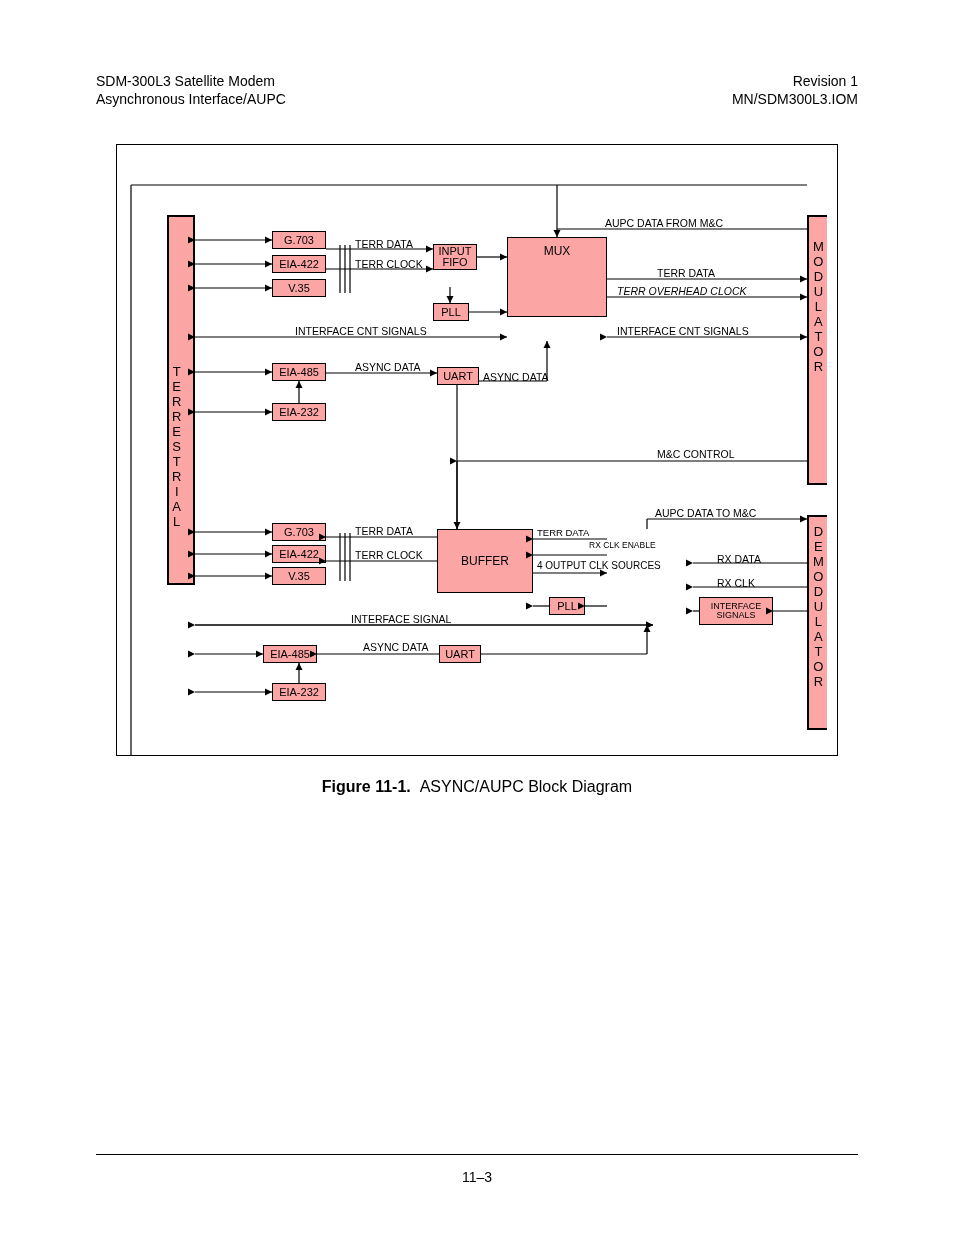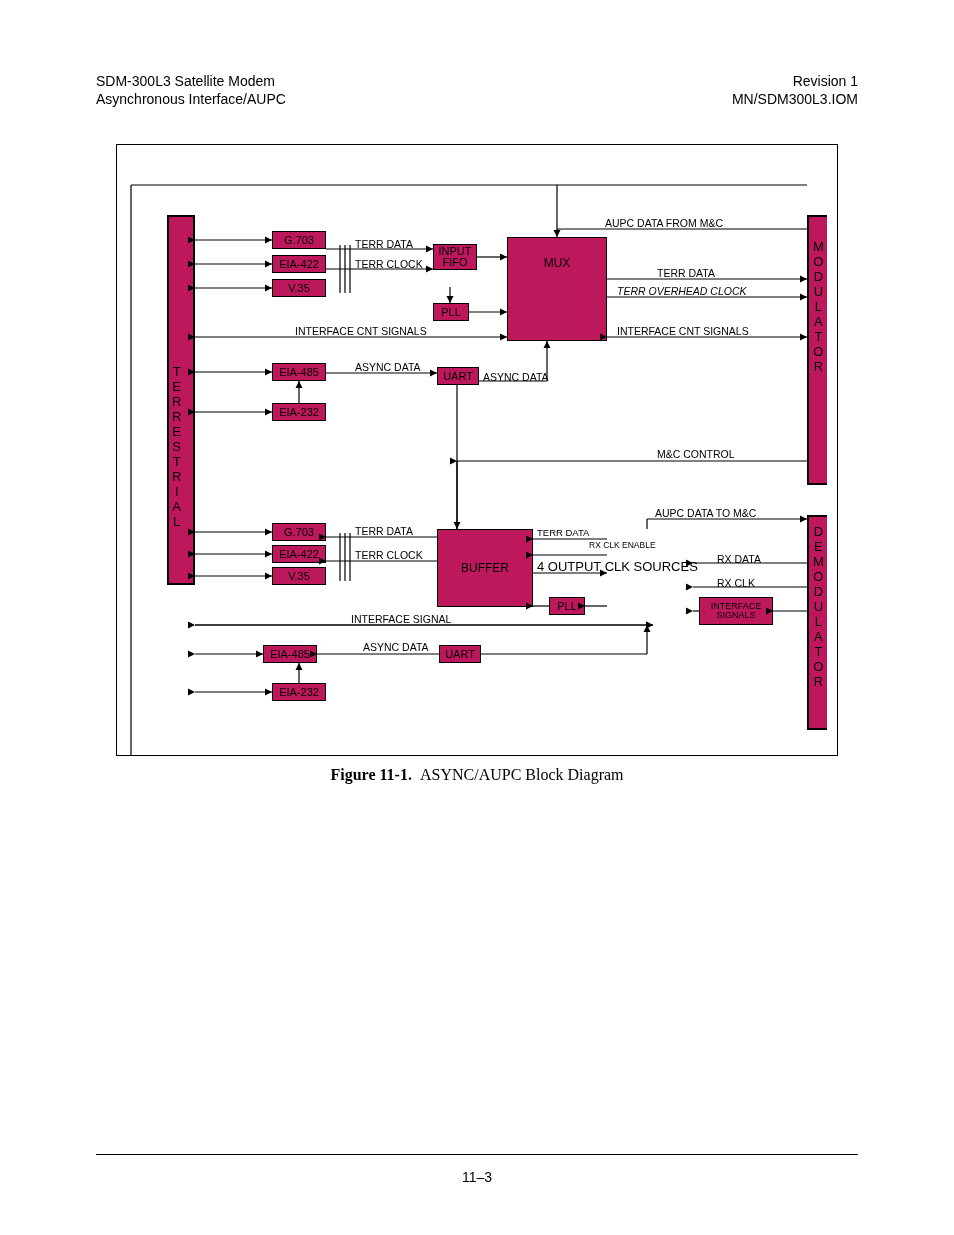--- a/index.html
+++ b/index.html
@@ -29,22 +29,22 @@
   .figure-frame {
     border: 1.5px solid #000;
     width: 720px;
     height: 610px;
     margin: 0 auto;
     position: relative;
     overflow: hidden;
   }
   .caption {
     text-align: center;
-    margin-top: 10px;
-    font-family: Liberation Serif, serif;
+    margin-top: 22px;
+    font-family: Liberation Sans, sans-serif;
     font-size: 16px;
   }
   .caption .fignum { font-weight: bold; }
   .footer {
     position: absolute;
     bottom: 50px;
     left: 0; right: 0;
     text-align: center;
     font-size: 14px;
   }
@@ -52,21 +52,21 @@
     position: absolute;
     bottom: 80px;
     left: 96px;
     right: 96px;
     border-top: 1px solid #000;
   }
   
   .blk {
     position: absolute;
     border: 1.5px solid #000;
-    background: #be185d;
+    background: #fca5a5;
     font-size: 11px;
     display: flex;
     align-items: center;
     justify-content: center;
     text-align: center;
     line-height: 1.05;
     box-sizing: border-box;
   }
   .lbl {
     position: absolute;
@@ -156,21 +156,21 @@
     <div class="blk" style="left:155px; top:258px; width:54px; height:18px;">
         <span>EIA-232</span>
       </div>
 
     <div class="blk" style="left:316px; top:99px;  width:44px; height:26px; font-size:11px;">
         <span>INPUT FIFO</span>
       </div>
     <div class="blk" style="left:316px; top:158px; width:36px; height:18px;">
         <span>PLL</span>
       </div>
-    <div class="blk" style="left:390px; top:92px;  width:100px; height:104px; font-size:12px;">
+    <div class="blk" style="left:390px; top:92px;  width:100px; height:80px; font-size:12px;">
         <span style="position:relative; top:-26px;">MUX</span>
       </div>
     <div class="blk" style="left:320px; top:222px; width:42px; height:18px;">
         <span>UART</span>
       </div>
 
     <div class="lbl" style="left:238px; top:93px;">TERR DATA</div>
     <div class="lbl" style="left:238px; top:113px;">TERR CLOCK</div>
     <div class="lbl" style="left:540px; top:122px;">TERR DATA</div>
     <div class="lbl" style="left:500px; top:140px;font-style:italic;">TERR OVERHEAD CLOCK</div>
@@ -190,38 +190,38 @@
     <div class="blk" style="left:155px; top:422px; width:54px; height:18px;">
         <span>V.35</span>
       </div>
     <div class="blk" style="left:146px; top:500px; width:54px; height:18px;">
         <span>EIA-485</span>
       </div>
     <div class="blk" style="left:155px; top:538px; width:54px; height:18px;">
         <span>EIA-232</span>
       </div>
 
-    <div class="blk" style="left:320px; top:384px; width:96px; height:78px; font-size:12px;">
+    <div class="blk" style="left:320px; top:384px; width:96px; height:64px; font-size:12px;">
         <span>BUFFER</span>
       </div>
     <div class="blk" style="left:432px; top:452px; width:36px; height:18px;">
         <span>PLL</span>
       </div>
     <div class="blk" style="left:322px; top:500px; width:42px; height:18px;">
         <span>UART</span>
       </div>
     <div class="blk" style="left:582px; top:452px; width:74px; height:28px; font-size:9px;">
         <span>INTERFACE SIGNALS</span>
       </div>
 
     <div class="lbl" style="left:238px; top:380px;">TERR DATA</div>
     <div class="lbl" style="left:238px; top:404px;">TERR CLOCK</div>
     <div class="lbl" style="left:420px; top:382px; font-size:9.5px;">TERR DATA</div>
     <div class="lbl" style="left:424px; top:396px; font-size:8.5px; line-height:0.95;padding-left:48px;">RX CLK ENABLE</div>
-    <div class="lbl" style="left:420px; top:416px; font-size:13px; line-height:0.95;">4 OUTPUT CLK SOURCES</div>
+    <div class="lbl" style="left:420px; top:416px; font-size:10px; line-height:0.95;">4 OUTPUT CLK SOURCES</div>
     <div class="lbl" style="left:600px; top:408px;">RX DATA</div>
     <div class="lbl" style="left:600px; top:432px;">RX CLK</div>
     <div class="lbl" style="left:234px; top:468px;">INTERFACE SIGNAL</div>
     <div class="lbl" style="left:246px; top:496px;">ASYNC DATA</div>
     <div class="lbl" style="left:538px; top:362px;">AUPC DATA TO M&amp;C</div>
 
     <svg class="wires" width="720" height="610">
       <defs>
         <marker id="ah" markerWidth="8" markerHeight="8" refX="6" refY="3" orient="auto">
           <path d="M0,0 L6,3 L0,6 Z" fill="#000"></path>

